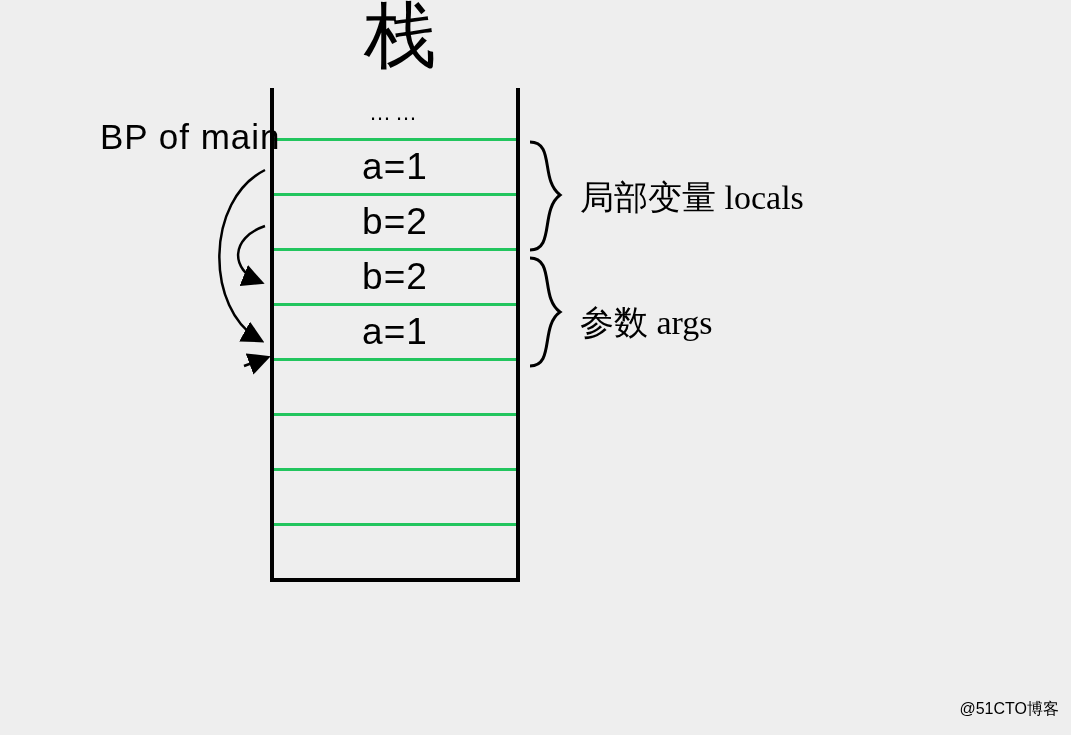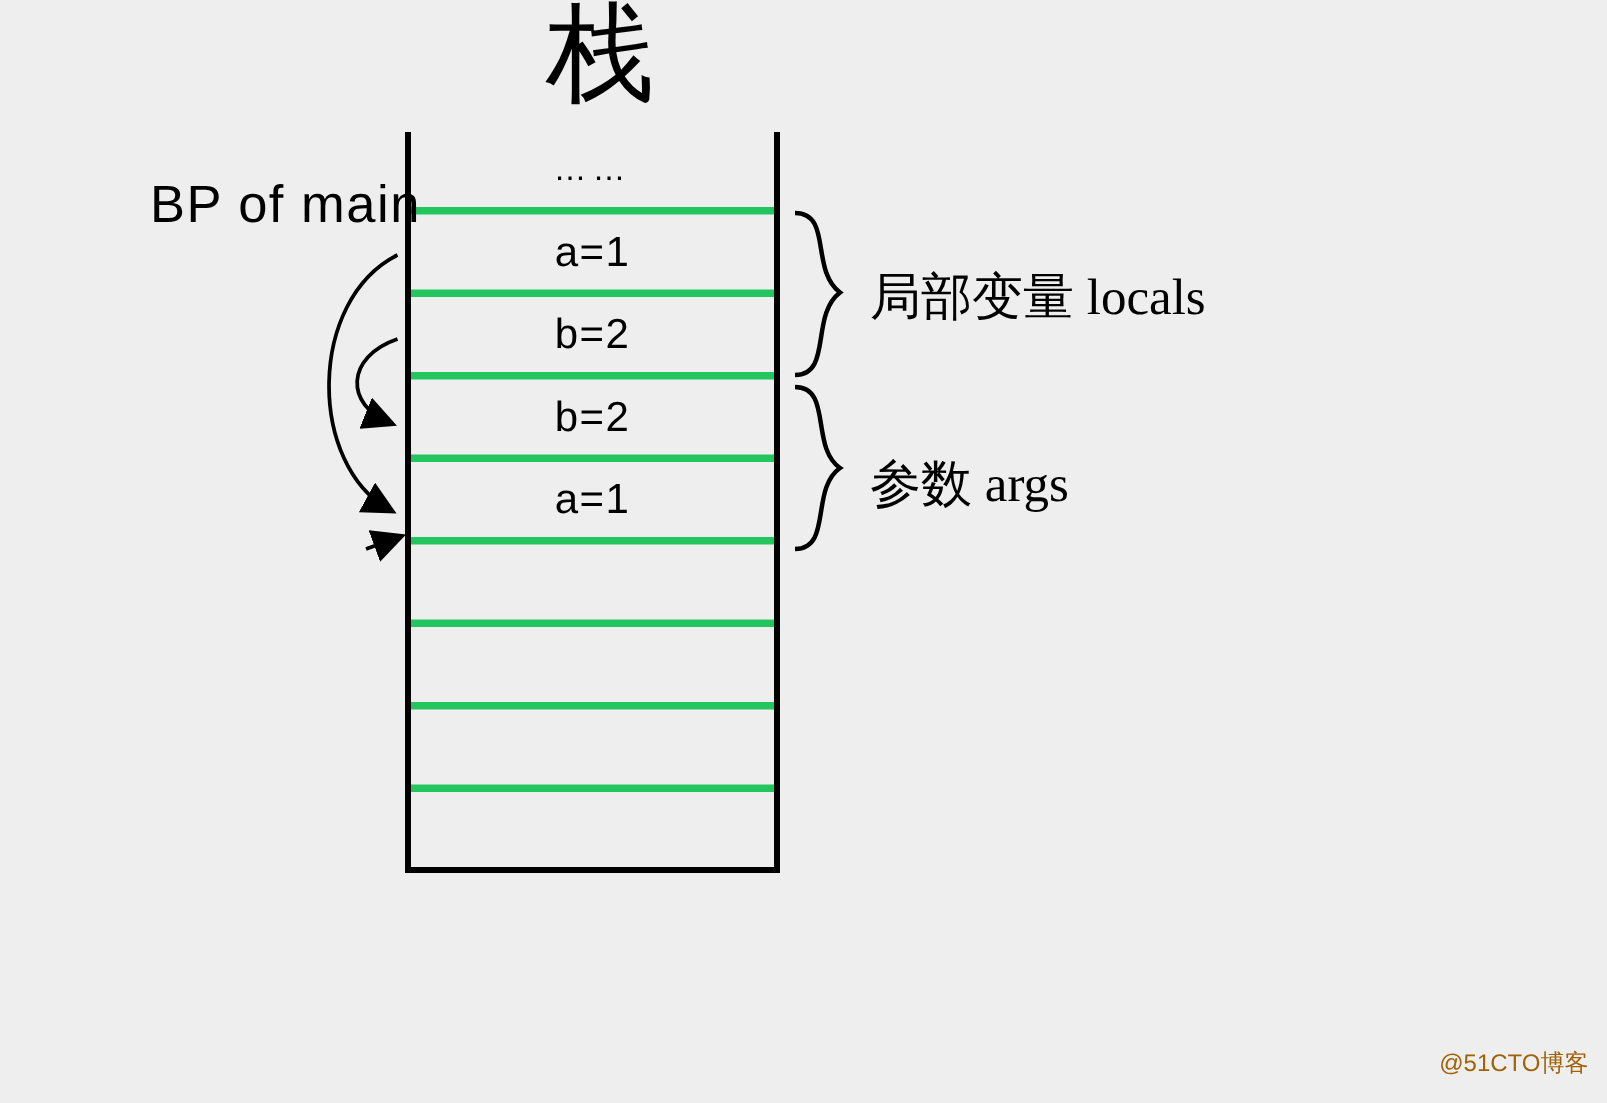--- a/index.html
+++ b/index.html
@@ -34,22 +34,22 @@
     left: 270px;
     top: 88px;
     width: 250px;
     border-left: 4px solid #000;
     border-right: 4px solid #000;
     border-bottom: 4px solid #000;
   }
   .cell {
     width: 100%;
     height: 55px;
-    border-top: 5px solid #22c55e;
-    font-size: 28px;
+    border-top: 3px solid #22c55e;
+    font-size: 37px;
     display: flex;
     align-items: center;
     justify-content: center;
     letter-spacing: 1px;
   }
   .cell.first { height: 50px; border-top: none; font-size: 22px; letter-spacing: 4px; }
   .cell.empty { height: 55px; }
   
   .side-label {
     position: absolute;
@@ -77,21 +77,21 @@
     text-shadow: 0 0 4px #000, 2px 2px 3px #000, -2px 2px 3px #000, 2px -2px 3px #000, -2px -2px 3px #000;
     letter-spacing: 0.5px;
   }
   
   .watermark {
     position: absolute;
     right: 12px;
     bottom: 15px;
     font-family: Arial, "Microsoft YaHei", sans-serif;
     font-size: 16px;
-    color: #a16207;
+    color: #000000;
   }
   svg.overlay {
     position: absolute;
     inset: 0;
     pointer-events: none;
   }
 </style>
 </head>
 <body>
 

